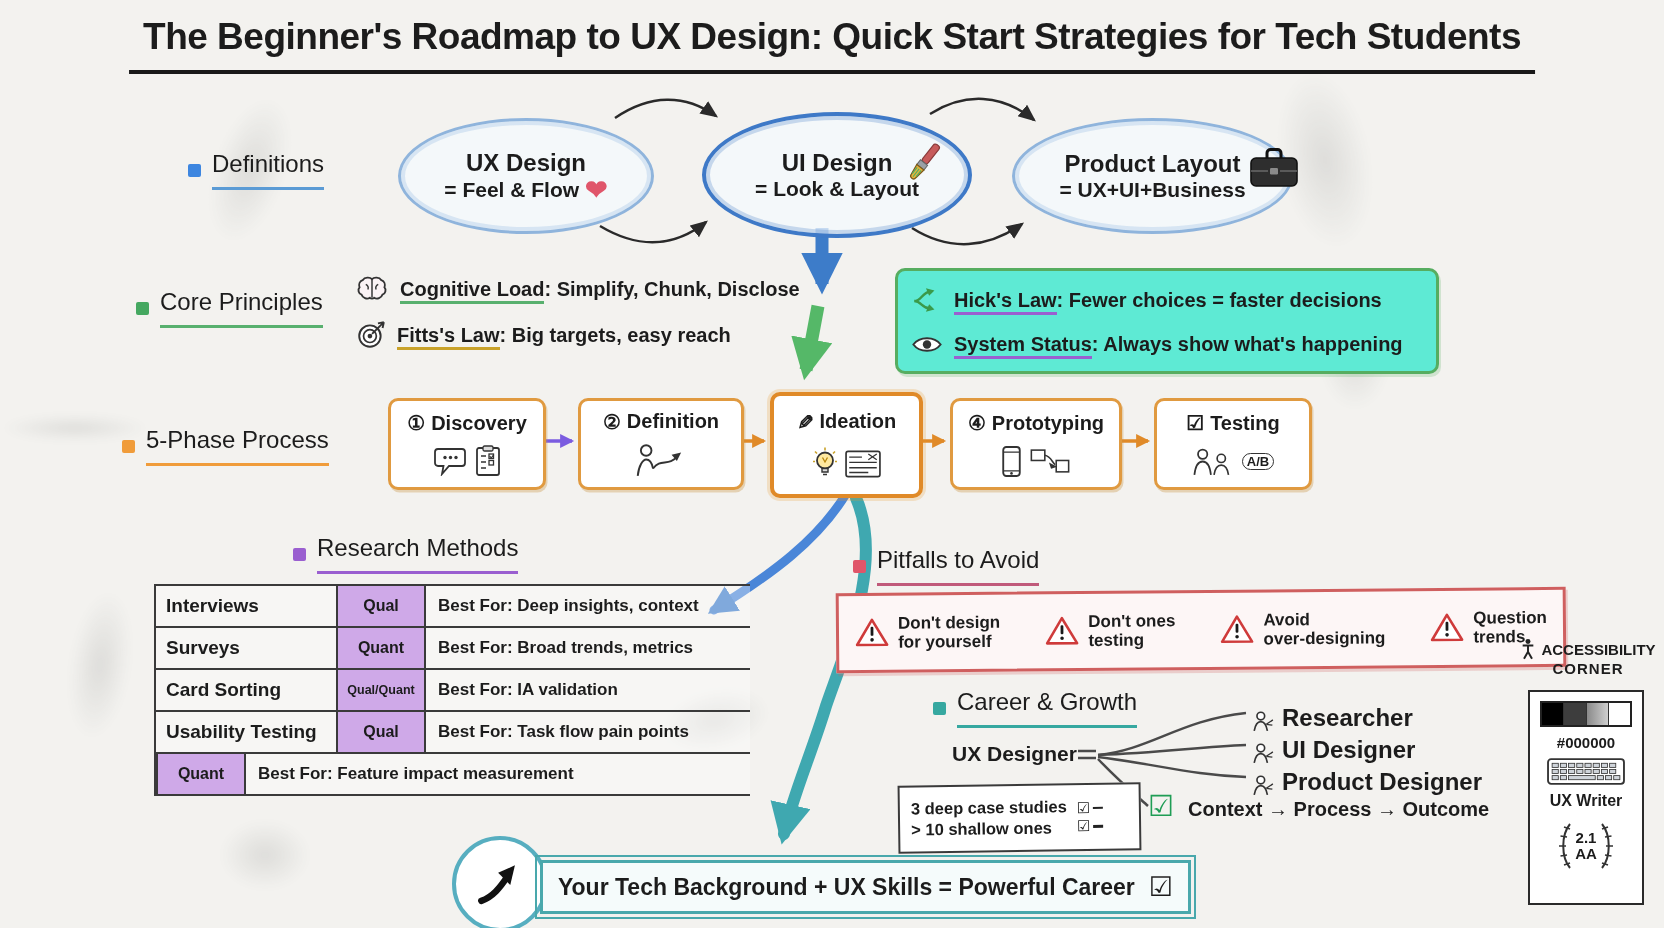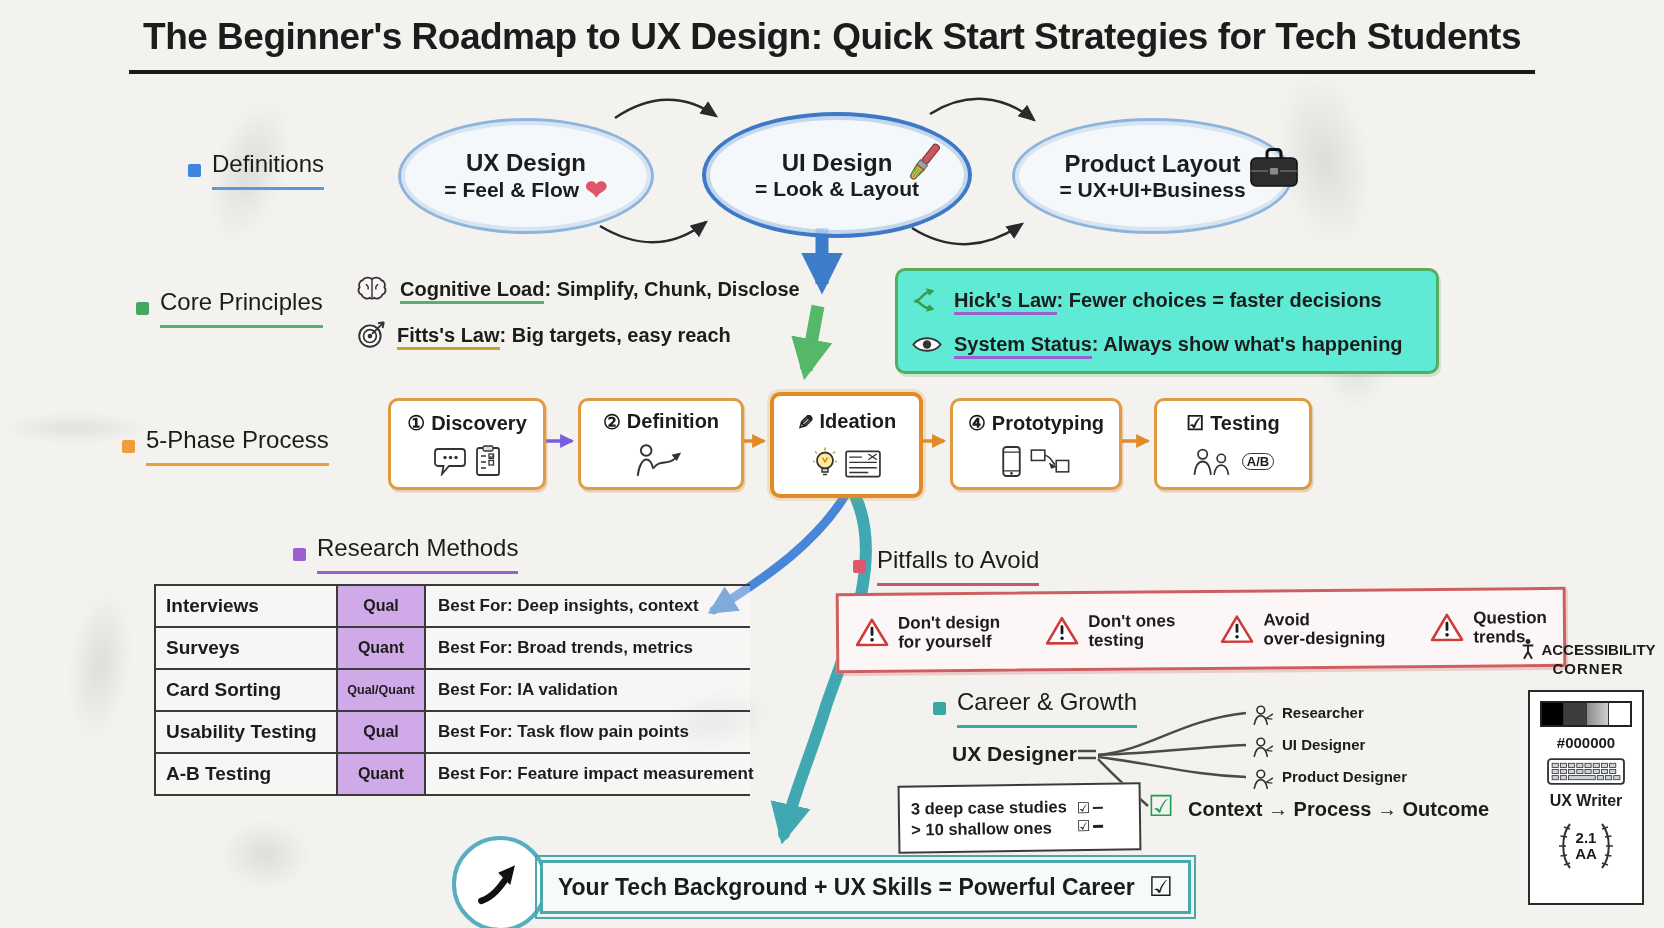--- a/index.html
+++ b/index.html
@@ -40,21 +40,21 @@
   .c1{width:170px;display:flex;align-items:center;padding-left:10px;font-size:19px;font-weight:bold;white-space:nowrap;}
   .c2{width:86px;background:#cfa9e8;border-left:2.5px solid #3a3a3a;border-right:2.5px solid #3a3a3a;
       display:flex;align-items:center;justify-content:center;font-weight:bold;font-size:16px;text-align:center;}
   .c3{width:312px;display:flex;align-items:center;padding-left:12px;font-size:17px;font-weight:600;white-space:nowrap;}
   
   .redbanner{border:3px solid #cf5f5f;background:#fdf6f6;z-index:3;transform:rotate(-.5deg);
              box-shadow:2px 3px 0 rgba(207,95,95,.25);display:flex;align-items:center;justify-content:space-between;padding:0 16px;}
   .pitem{display:flex;align-items:center;gap:9px;}
   .ptext{font-size:17px;font-weight:bold;line-height:1.13;white-space:nowrap;}
   
-  .role{display:flex;align-items:flex-start;gap:8px;font-size:15px;font-weight:bold;z-index:3;white-space:nowrap;}
+  .role{display:flex;align-items:flex-end;gap:8px;font-size:24px;font-weight:bold;z-index:3;white-space:nowrap;}
   .pbox{border:2.5px solid #3a3a3a;background:#fff;z-index:3;transform:rotate(-.8deg);display:flex;align-items:center;
         padding:5px 8px 5px 11px;gap:10px;}
   .pbox .lines{font-size:16.5px;font-weight:bold;line-height:1.25;white-space:nowrap;}
   .pbox .chk{display:flex;flex-direction:column;gap:2px;font-size:15px;line-height:1.1;}
   .chkdash{display:flex;align-items:center;gap:3px;}
   .dash{width:10px;height:2.5px;background:#222;display:inline-block;}
   
   .acc-head{z-index:3;display:flex;flex-direction:column;align-items:center;}
   .acc-head .r1{display:flex;align-items:center;gap:5px;font-size:15px;font-weight:800;}
   .acc-head .r2{font-size:15px;font-weight:800;letter-spacing:1px;}
@@ -341,21 +341,20 @@
       <div class="c1">Card Sorting</div>
       <div class="c2" style="font-size:12.5px;">Qual/Quant</div>
       <div class="c3">Best For: IA validation</div>
     </div>
     <div class="trow">
       <div class="c1">Usability Testing</div>
       <div class="c2">Qual</div>
       <div class="c3">Best For: Task flow pain points</div>
     </div>
     <div class="trow" style="border-bottom-width:2.5px;">
-      <div class="c1">A-B Testing</div>
       <div class="c2">Quant</div>
       <div class="c3">Best For: Feature impact measurement</div>
     </div>
   </div>
 
   <div class="abs sec-label" style="left:853px;top:546px;">
     <span class="bullet" style="background:#e0566a;"></span>
     <span class="txt" style="border-color:#c05a7a;">Pitfalls to Avoid</span>
   </div>
 

